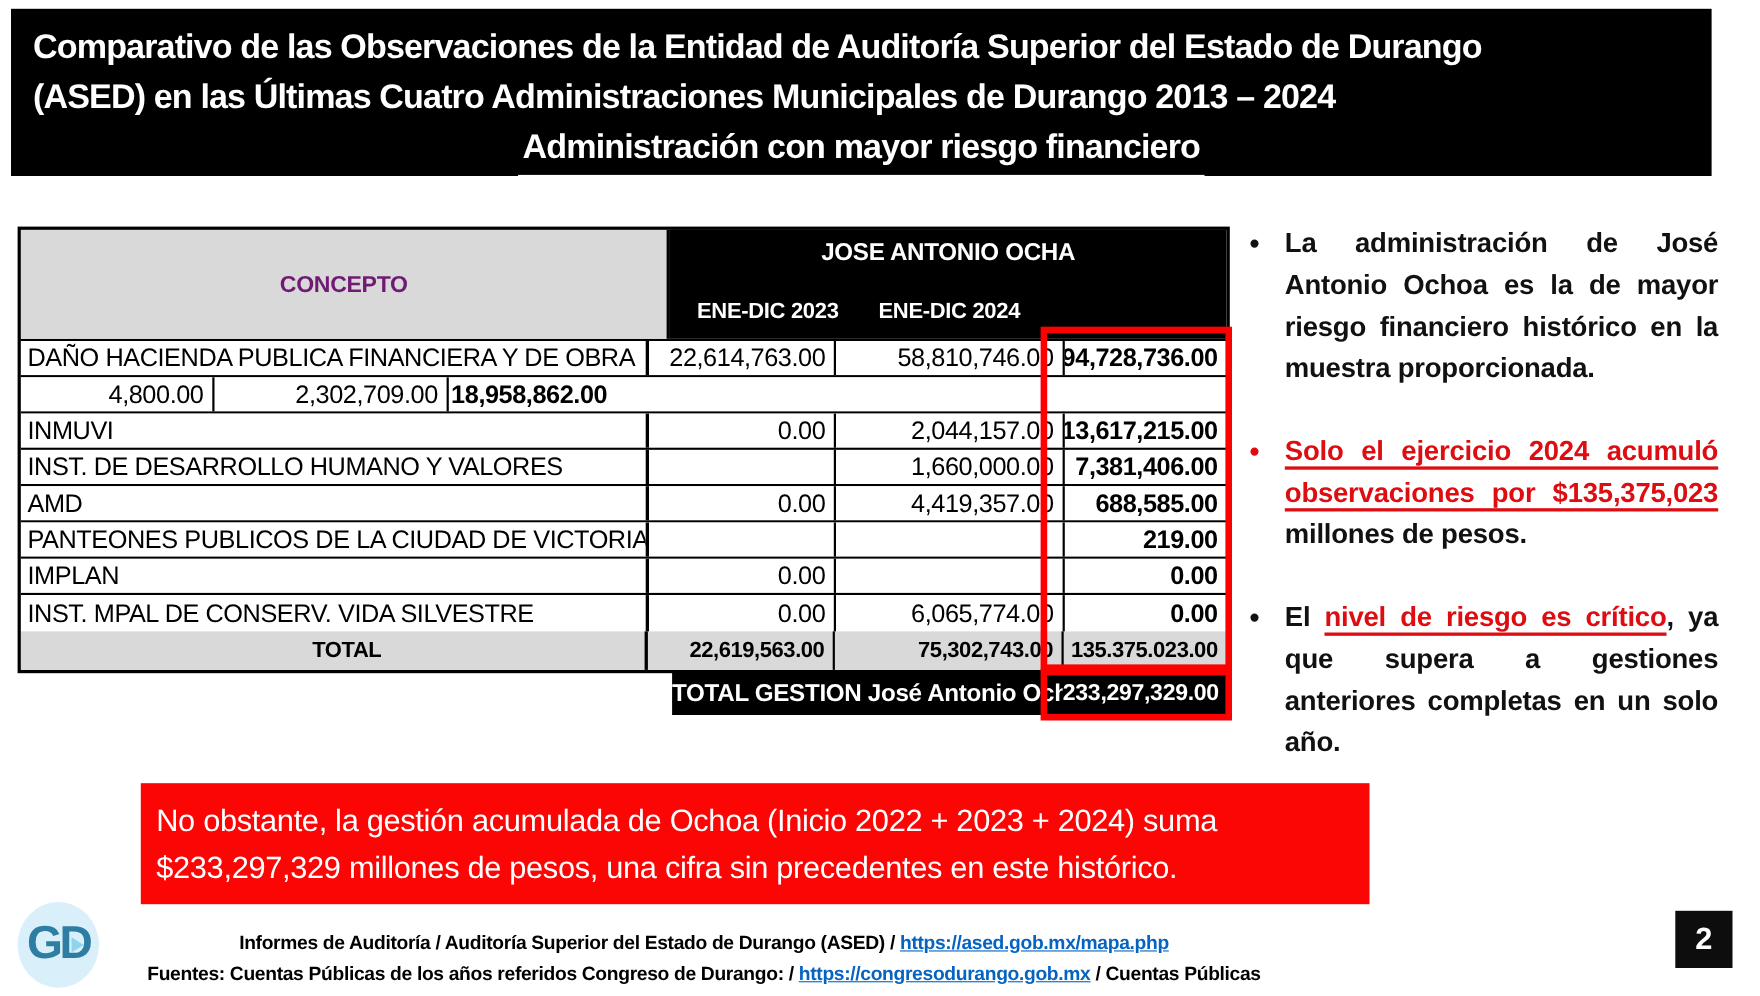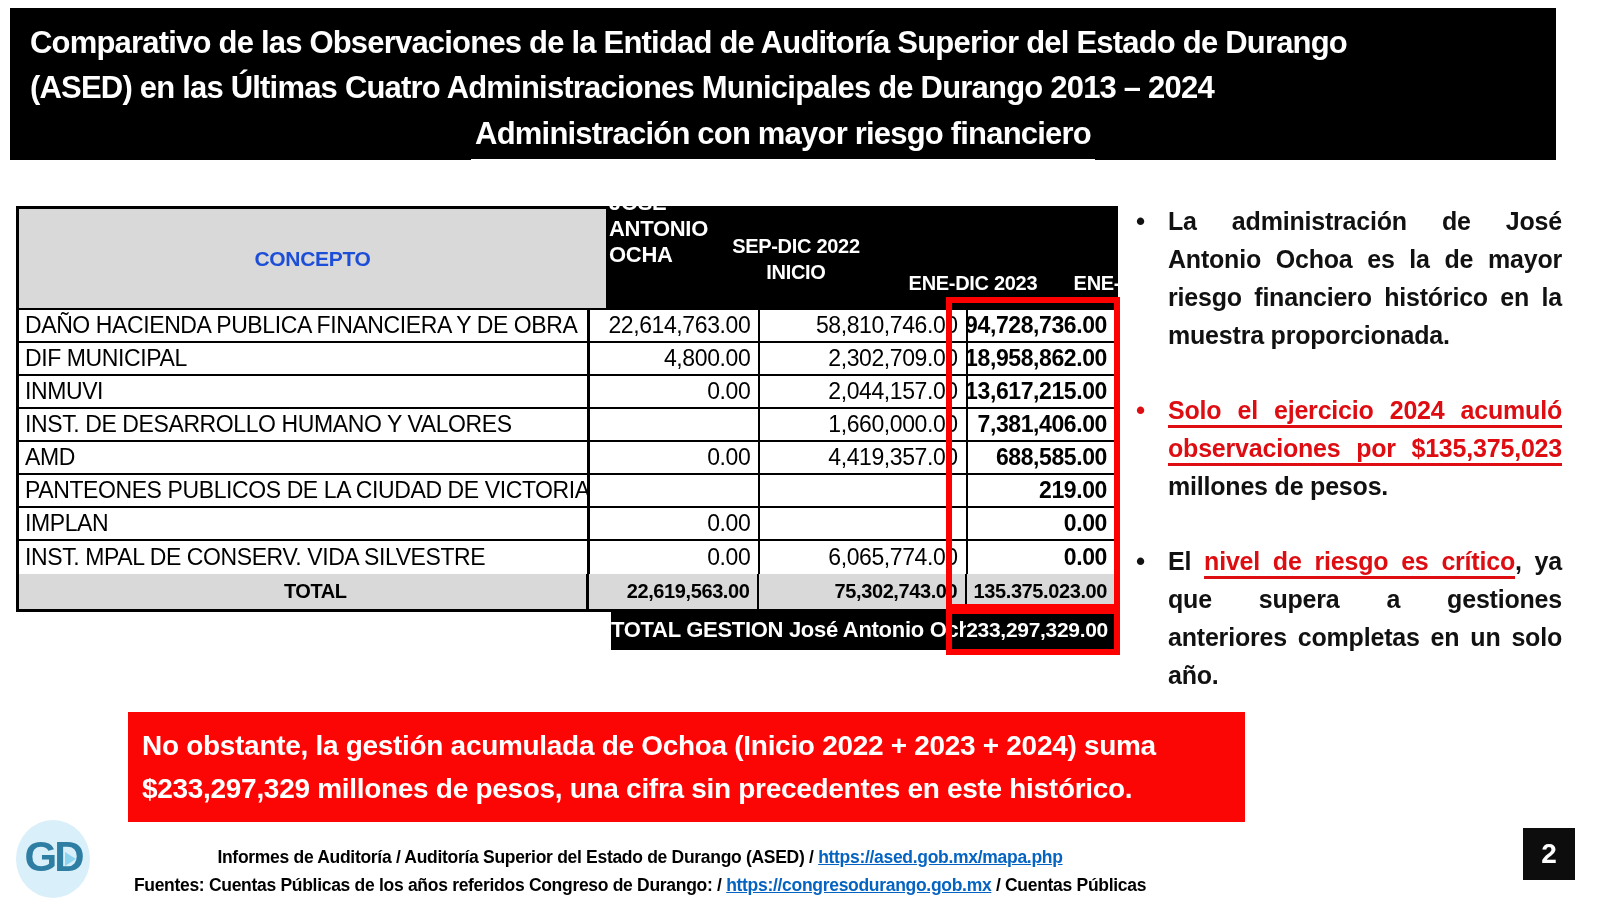--- a/index.html
+++ b/index.html
@@ -24,22 +24,22 @@
   .title-line{white-space:nowrap;}
   .title-sub{text-align:center;margin-top:1px;}
   .title-sub span{display:inline-block;border-bottom:3px solid #fff;padding:0 4px 3px 4px;}
 
   
   .table-outer{position:absolute;left:16px;top:206px;width:1102px;
     border:3px solid #000;background:#fff;}
   .t-header{display:flex;height:101px;border-bottom:2px solid #000;}
   .concept-head{width:590px;background:var(--header-gray);display:flex;
     align-items:center;justify-content:center;font-weight:bold;font-size:21px;
-    letter-spacing:-0.3px;border-right:3px solid #000;color:#1d4ed8;}
-  .black-head{width:506px;background:#000;color:#fff;display:flex;flex-direction:row;}
+    letter-spacing:-0.3px;border-right:3px solid #000;color:#701a75;}
+  .black-head{width:506px;background:#000;color:#fff;display:flex;flex-direction:column;}
   .group-head{height:40px;display:flex;align-items:center;justify-content:center;
     font-weight:bold;font-size:22px;letter-spacing:-0.3px;}
   .sub-head{flex:1;display:flex;}
   .sub-cell{display:flex;flex-direction:column;align-items:center;justify-content:center;
     font-weight:bold;font-size:20px;letter-spacing:-0.3px;line-height:26px;}
   .sub-2022{width:176px;}
   .sub-2023{width:178px;justify-content:flex-end;padding-bottom:12px;}
   .sub-2024{width:152px;justify-content:flex-end;padding-bottom:12px;}
 
   .t-row{display:flex;height:33px;border-bottom:2px solid #000;background:#fff;}
@@ -75,21 +75,21 @@
   .bullet-marker{width:42px;font-size:26px;line-height:38px;padding-left:10px;
     font-weight:bold;flex-shrink:0;}
   .bullet-text{flex:1;font-size:25px;font-weight:bold;line-height:38px;
     text-align:justify;color:var(--ink);letter-spacing:-0.2px;}
   .seg-plain{color:var(--ink);}
   .seg-red-underline{color:var(--text-red);text-decoration:underline;
     text-decoration-thickness:2.5px;text-underline-offset:6px;}
 
   
   .banner{position:absolute;left:128px;top:712px;width:1117px;height:110px;
-    background:var(--banner-red);color:#fff;font-weight:bold;font-size:28px;
+    background:var(--banner-red);color:#fff;font-weight:normal;font-size:28px;
     line-height:43px;padding:12px 14px 0 14px;letter-spacing:-0.3px;}
   .banner div{white-space:nowrap;}
 
   
   .gd-logo{position:absolute;left:16px;top:820px;width:74px;height:78px;
     background:var(--logo-bg);border-radius:50%;display:flex;align-items:center;
     justify-content:center;}
   .gd-logo .letters{font-weight:bold;font-size:42px;color:var(--logo-teal);
     letter-spacing:-3px;position:relative;top:-2px;}
   .gd-logo .play{position:absolute;right:14px;top:32px;width:0;height:0;
@@ -116,43 +116,38 @@
       <span>Administración con mayor riesgo financiero</span>
     </div>
   </header>
 
   <div class="table-outer">
     <div class="t-header">
       <div class="concept-head">CONCEPTO</div>
       <div class="black-head">
         <div class="group-head">JOSE ANTONIO OCHA</div>
         <div class="sub-head">
-          <div class="sub-cell sub-2022">
-            <span>SEP-DIC 2022</span>
-            <span>INICIO</span>
-          </div>
           <div class="sub-cell sub-2023">
             <span>ENE-DIC 2023</span>
           </div>
           <div class="sub-cell sub-2024">
             <span>ENE-DIC 2024</span>
           </div>
         </div>
       </div>
     </div>
 
     <div id="rows-host">
         <div class="t-row">
           <div class="cell c-cell">DAÑO HACIENDA PUBLICA FINANCIERA Y DE OBRA</div>
           <div class="cell n-cell n-2022">22,614,763.00</div>
           <div class="cell n-cell n-2023">58,810,746.00</div>
           <div class="cell n-cell n-2024">94,728,736.00</div>
         </div>
         <div class="t-row">
-          <div class="cell c-cell">DIF MUNICIPAL</div>
           <div class="cell n-cell n-2022">4,800.00</div>
           <div class="cell n-cell n-2023">2,302,709.00</div>
           <div class="cell n-cell n-2024">18,958,862.00</div>
         </div>
         <div class="t-row">
           <div class="cell c-cell">INMUVI</div>
           <div class="cell n-cell n-2022">0.00</div>
           <div class="cell n-cell n-2023">2,044,157.00</div>
           <div class="cell n-cell n-2024">13,617,215.00</div>
         </div>

